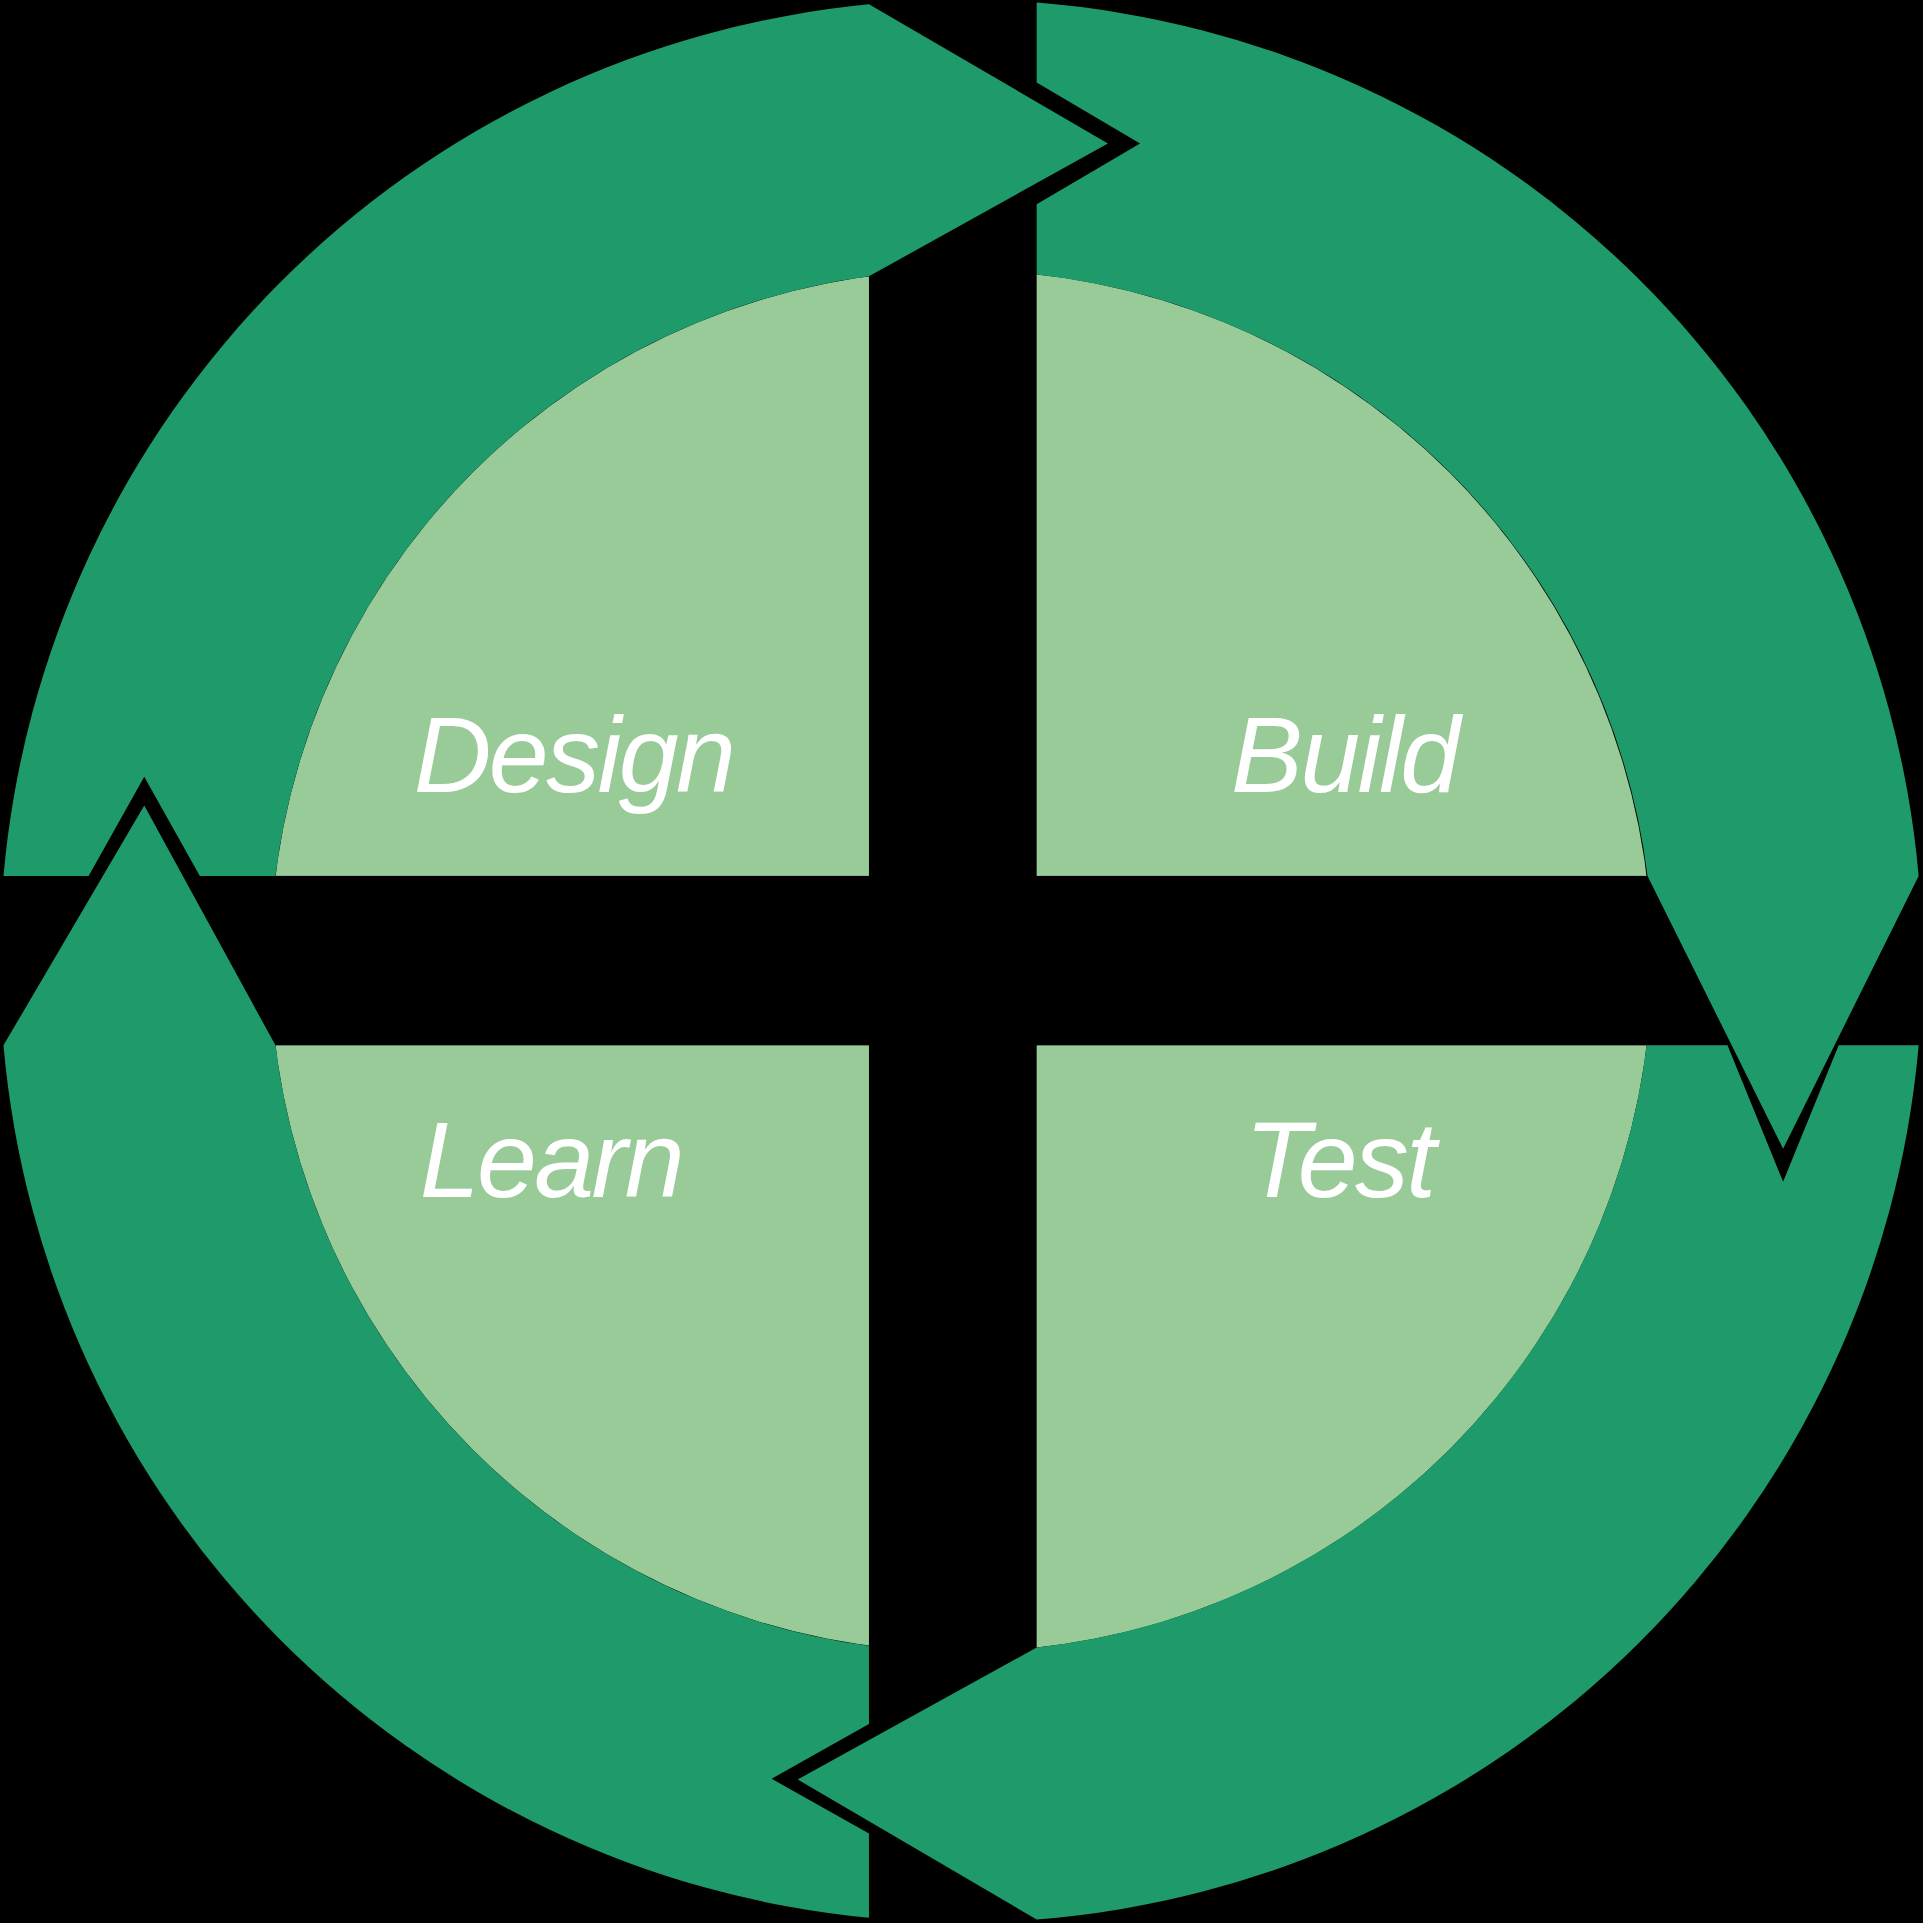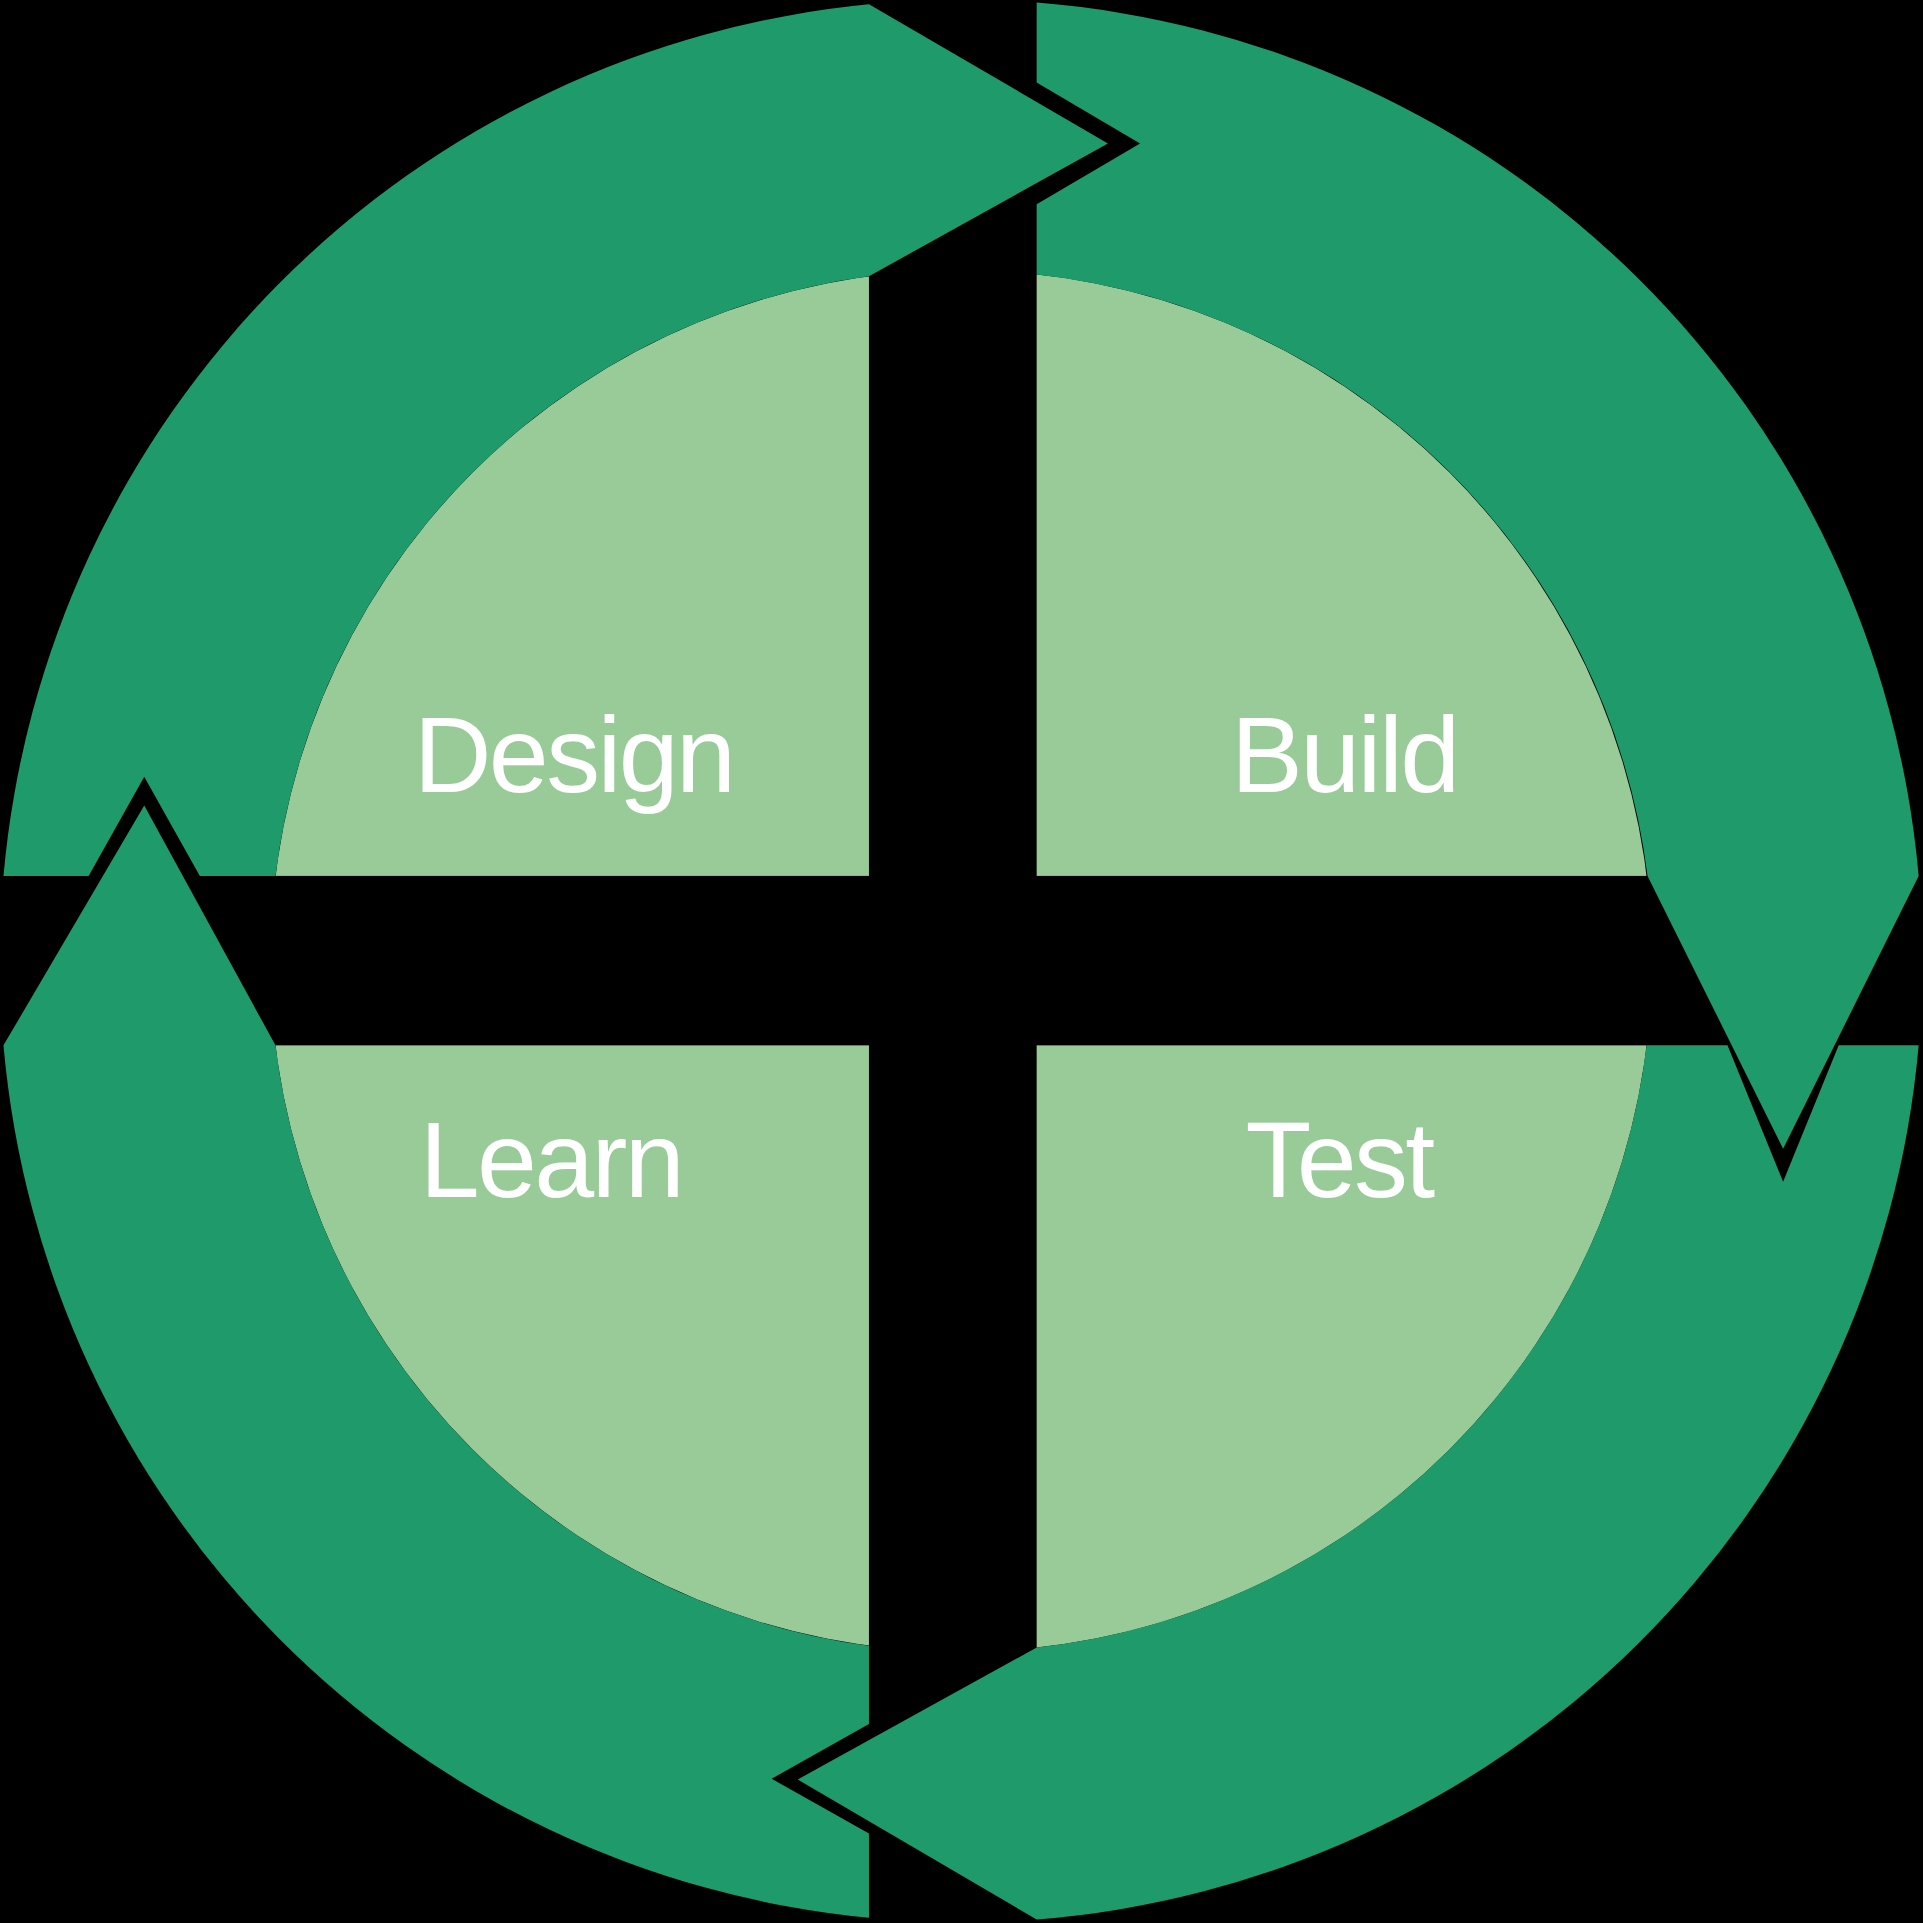--- a/index.html
+++ b/index.html
@@ -7,20 +7,21 @@
     padding: 0;
     background: #000;
     width: 1923px;
     height: 1923px;
     overflow: hidden;
   }
   .diagram-wrap {
     position: relative;
     width: 1923px;
     height: 1923px;
+    font-style: italic;
   }
   svg {
     display: block;
   }
   .quad-label {
     font-family: "Liberation Sans", sans-serif;
     font-size: 124px;
     font-weight: 400;
     letter-spacing: -3px;
   }

